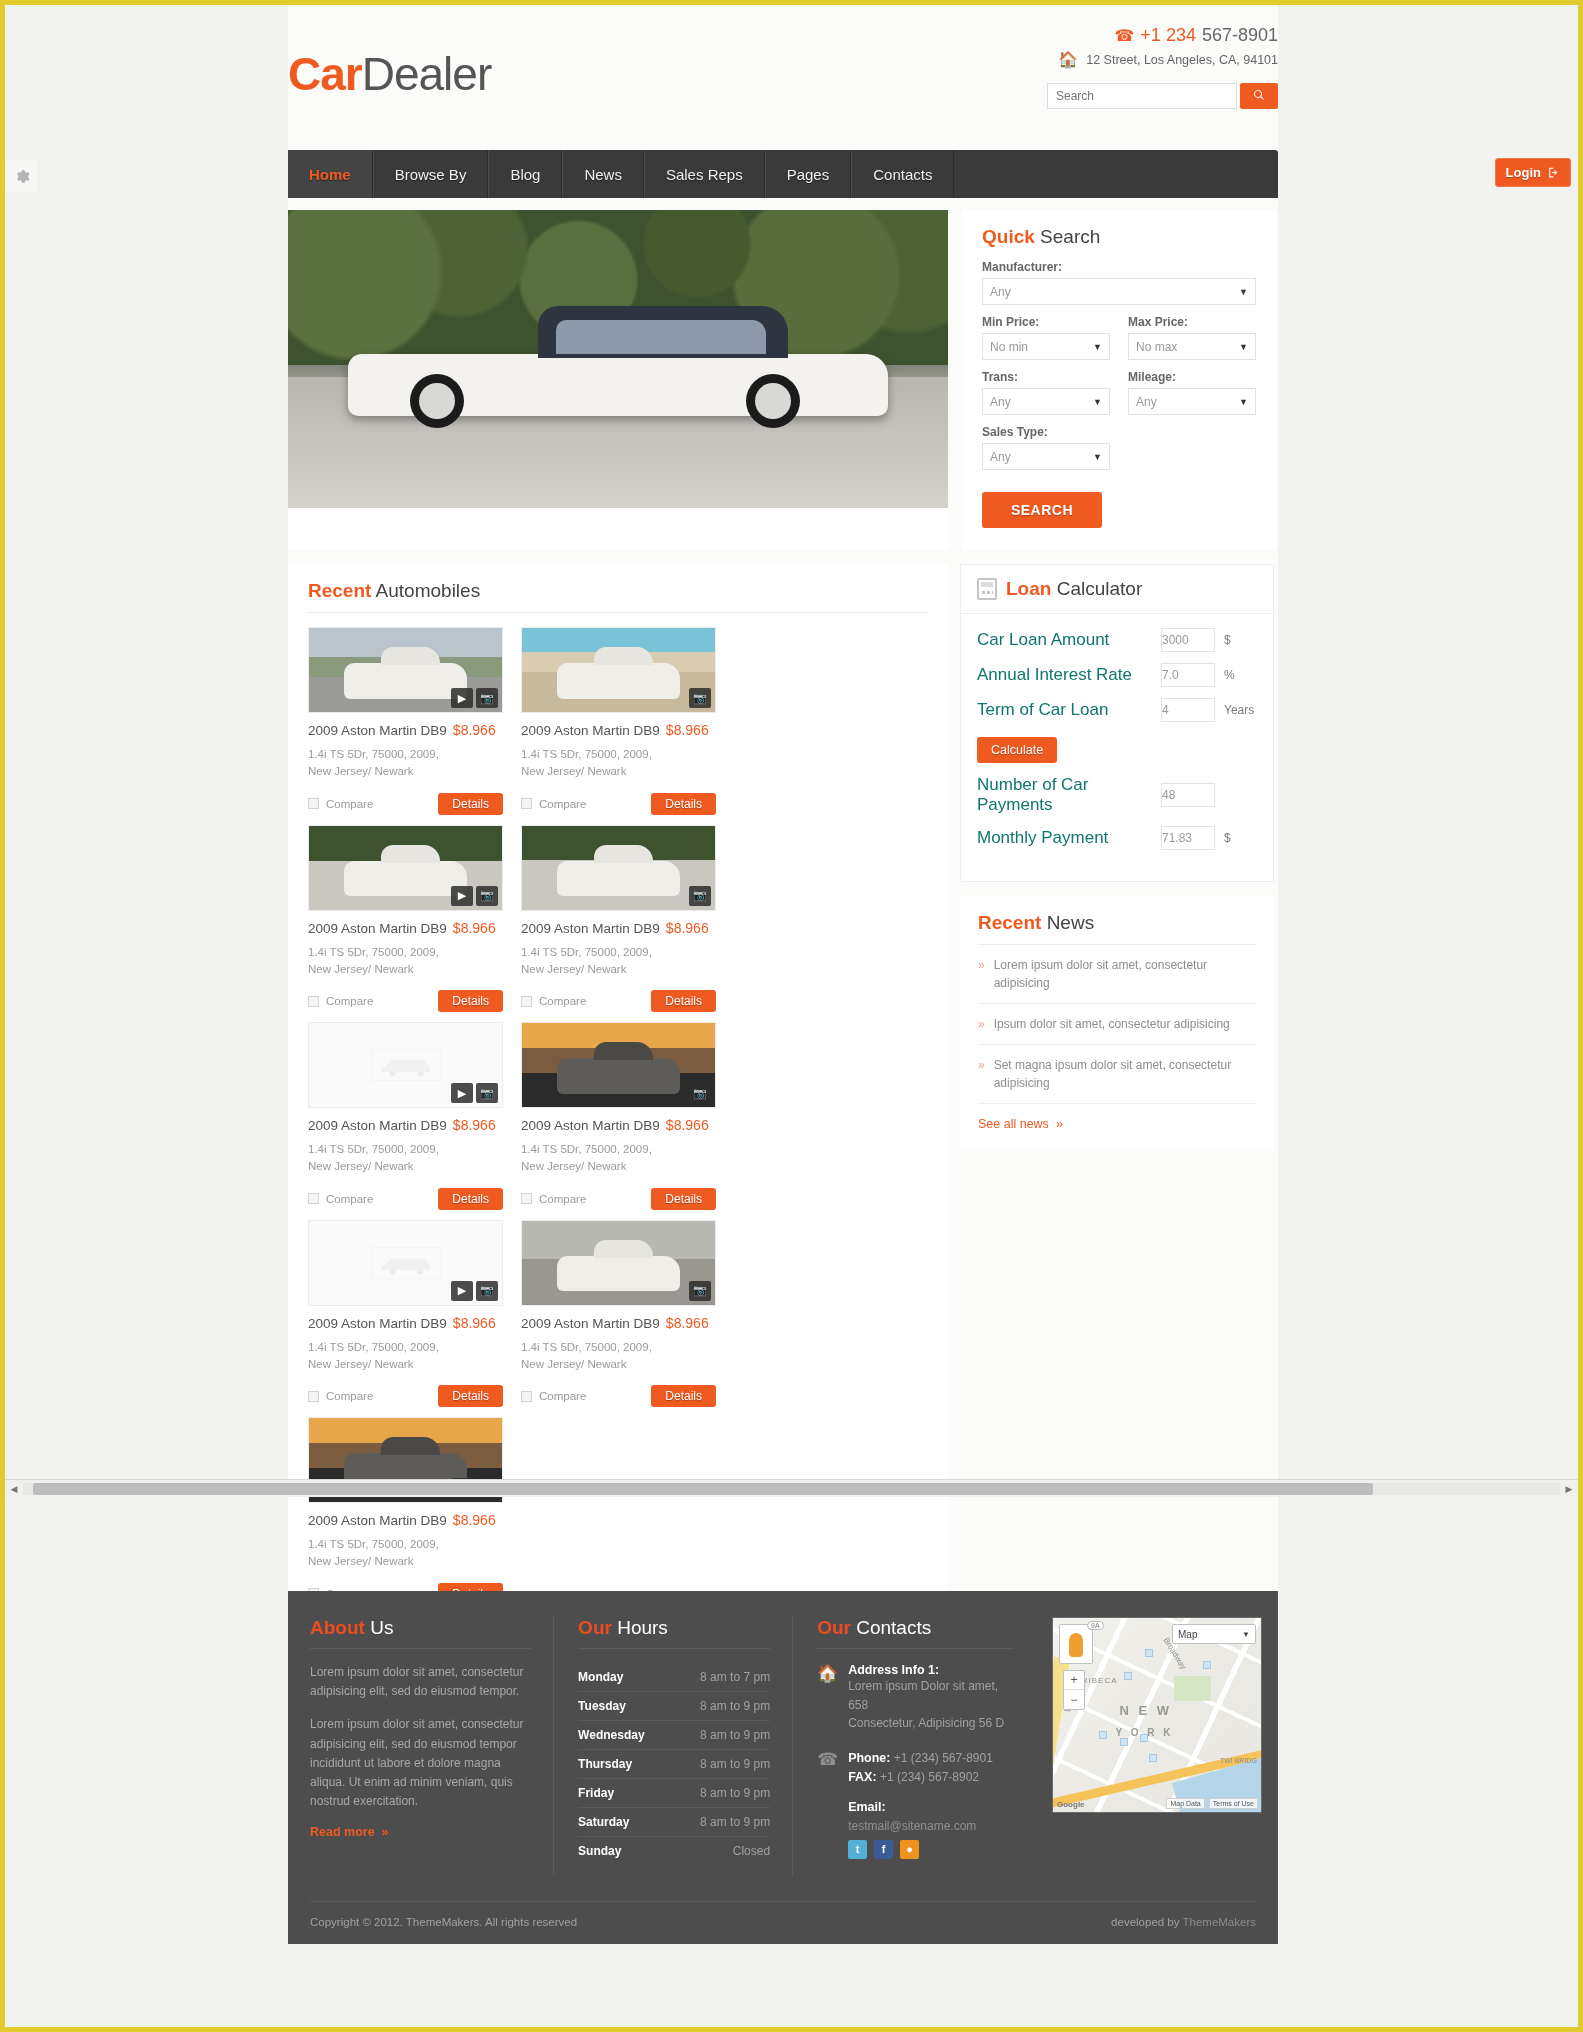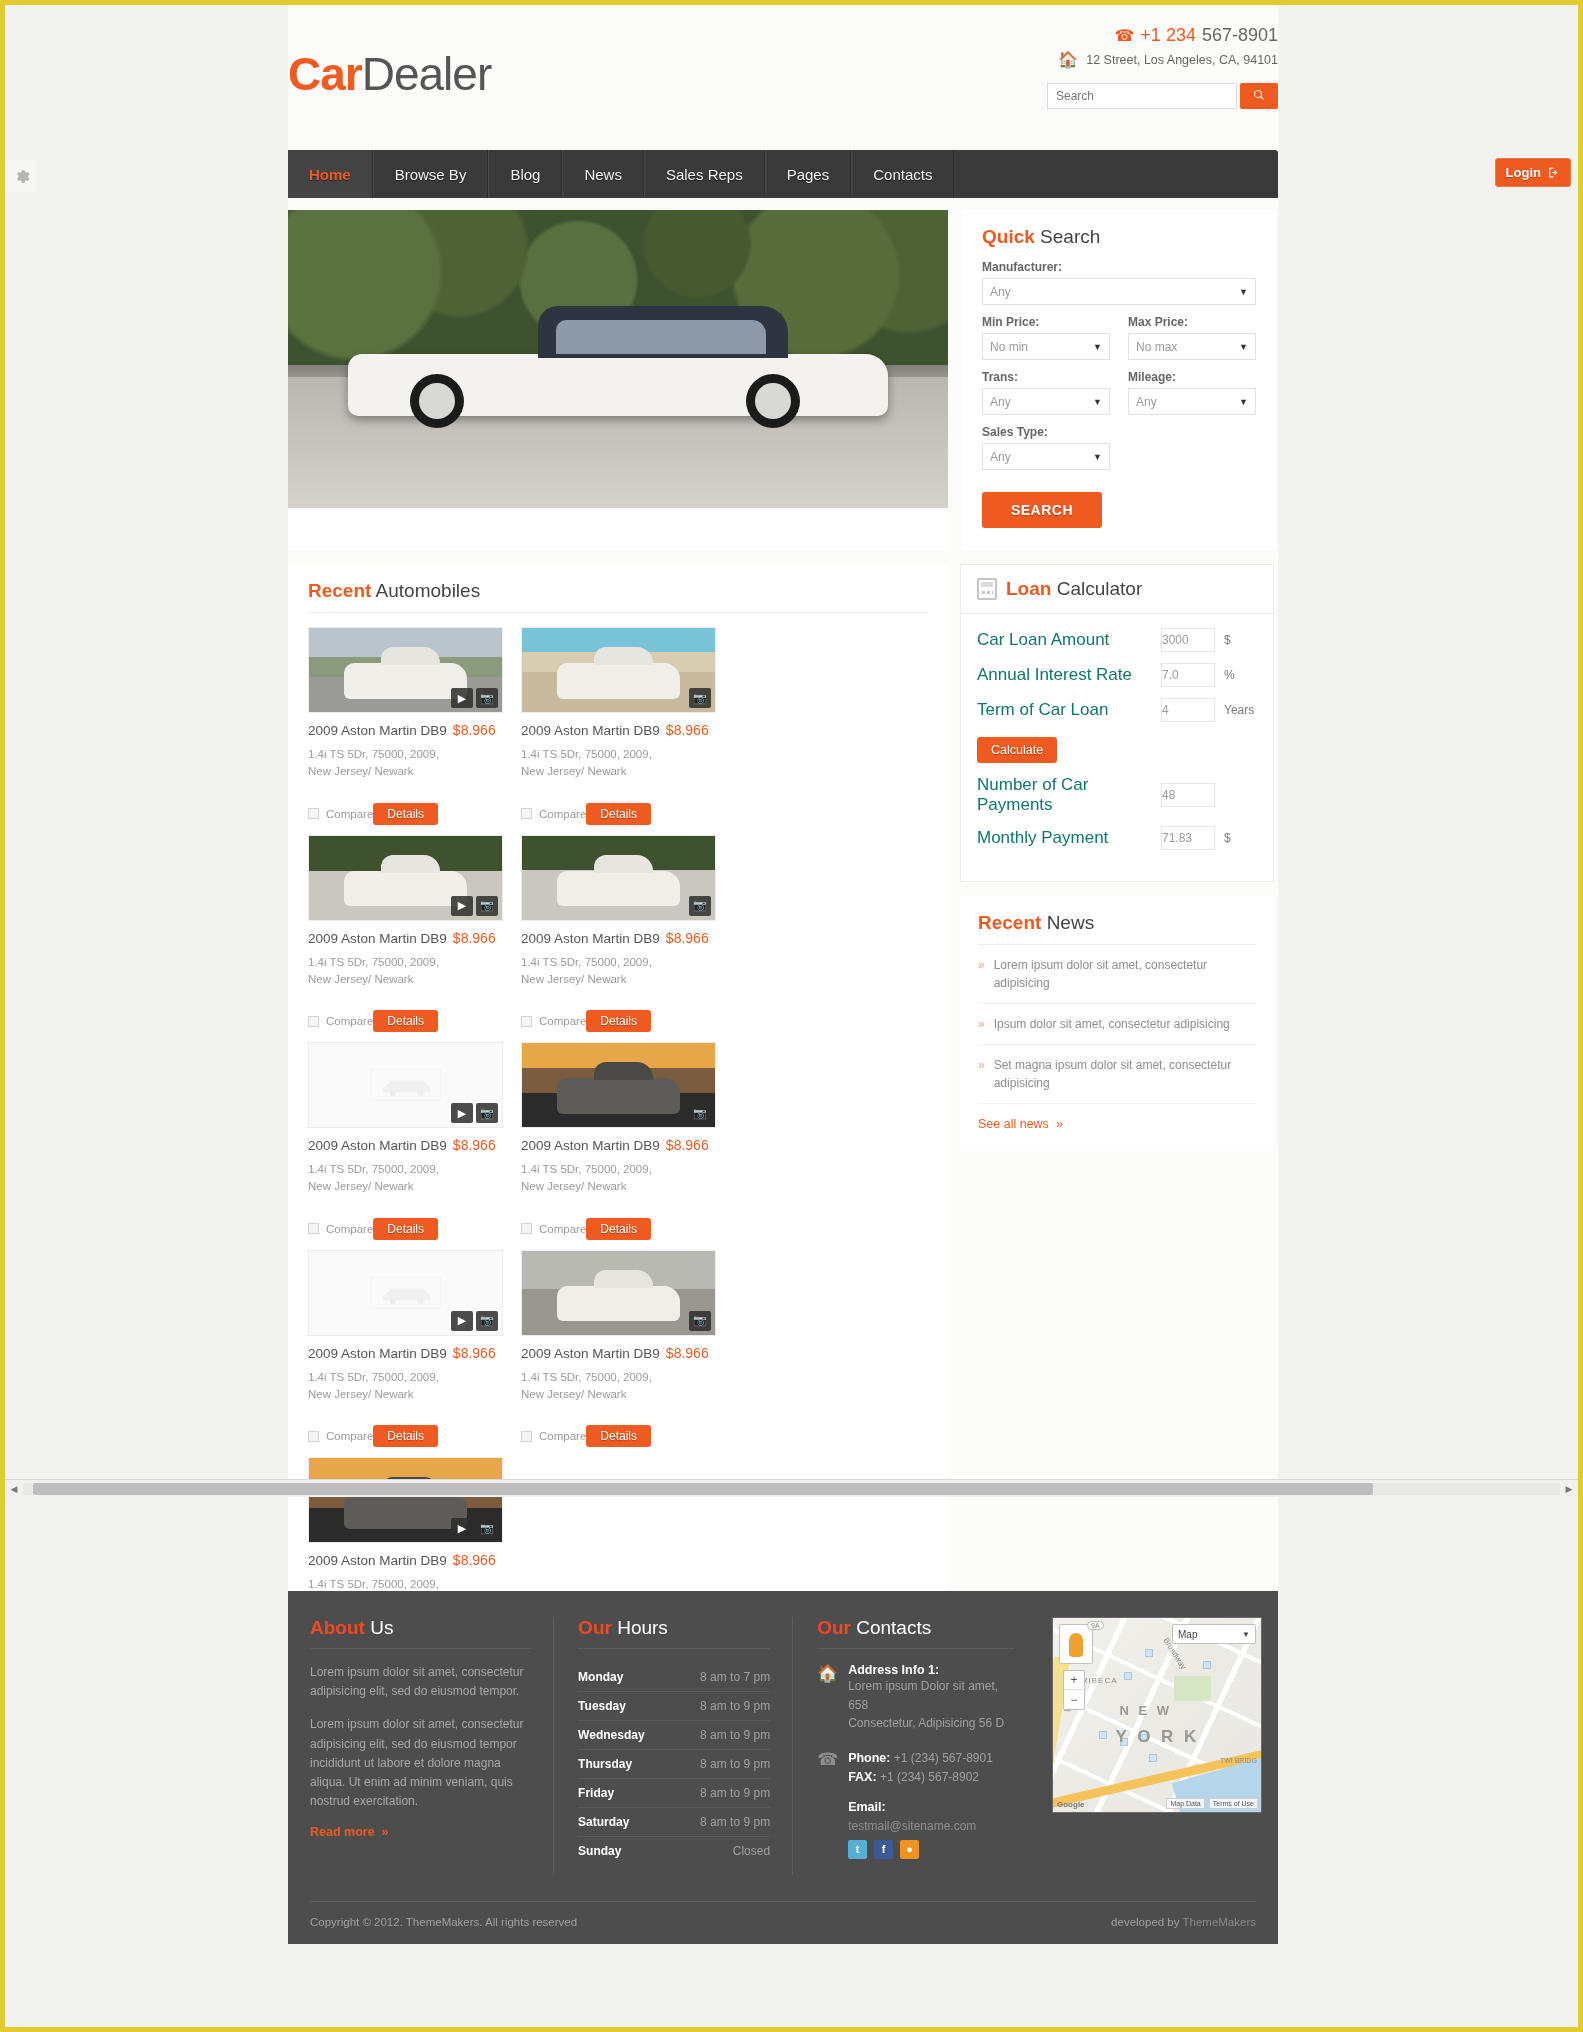--- a/index.html
+++ b/index.html
@@ -208,21 +208,21 @@
     width: 22px; height: 20px; background: rgba(45,45,45,.85); color: #fff;
     display: flex; align-items: center; justify-content: center; font-size: 11px;
     border-radius: 2px;
   }
   .card-title {
     margin-top: 9px; font-size: 13.5px; color: #555;
     font-family: "Liberation Sans Narrow","Liberation Sans",sans-serif;
   }
   .card-price { color: #ef5a20; margin-left: 6px; font-size: 14px; }
   .card-meta { margin-top: 8px; font-size: 11.5px; color: #9a9a9a; line-height: 1.5; }
-  .card-foot { margin-top: 22px; display: flex; align-items: center; }
+  .card-foot { margin-top: 12px; display: flex; align-items: center; justify-content: space-between; }
   .cmp { display: flex; align-items: center; gap: 7px; font-size: 11.5px; color: #9a9a9a; }
   .cbox { width: 11px; height: 11px; border: 1px solid #d3d3d3; background: #f4f4f4; }
   .btn-details {
     background: #ef5a20; color: #fff; font-size: 12px; padding: 4px 14px;
     border-radius: 3px; cursor: pointer; text-shadow: 0 1px 1px rgba(0,0,0,.3);
   }
   .see-all {
     margin-top: 12px; font-size: 12.5px; color: #ef5a20; display: flex; align-items: center; gap: 7px;
     font-family: "Liberation Sans Narrow","Liberation Sans",sans-serif;
   }
@@ -320,21 +320,21 @@
     position:absolute; inset:0;
     background:
       linear-gradient(115deg, transparent 0 23%, #fff 23% 25%, transparent 25% 44%, #fff 44% 46%, transparent 46% 68%, #fff 68% 70%, transparent 70%),
       linear-gradient(25deg, transparent 0 18%, #fff 18% 19.5%, transparent 19.5% 40%, #fff 40% 41.5%, transparent 41.5% 62%, #fff 62% 63.5%, transparent 63.5% 84%, #fff 84% 85.5%, transparent 85.5%);
   }
   .map-hwy { position:absolute; left:-10%; bottom:16%; width:130%; height:9px; background:#f6c35a; transform: rotate(-13deg); }
   .map-hwy2 { position:absolute; left:-4%; top:20%; width:16px; height:60%; background:#f6e08a; transform: rotate(9deg); }
   .map-water { position:absolute; right:-6%; bottom:-8%; width:46%; height:30%; background:#b4d5ea; transform: rotate(-16deg); }
   .map-green { position:absolute; left:58%; top:30%; width:18%; height:13%; background:#d6e5c4; }
   .map-label-ny { position:absolute; left:32%; top:44%; font-size:13px; letter-spacing:3px; color:#9a9a95; font-weight:bold; }
-  .map-label-ny2 { position:absolute; left:30%; top:56%; font-size:17px; letter-spacing:3px; color:#9a9a95; font-weight:bold; }
+  .map-label-ny2 { position:absolute; left:30%; top:56%; font-size:10px; letter-spacing:3px; color:#9a9a95; font-weight:bold; }
   .map-label-tri { position:absolute; left:11%; top:30%; font-size:8px; letter-spacing:1px; color:#8d8d88; }
   .map-label-bw { position:absolute; left:50%; top:16%; font-size:8px; color:#8d8d88; transform: rotate(58deg); }
   .map-label-w { position:absolute; left:4%; top:42%; font-size:8px; color:#8d8d88; transform: rotate(-72deg); }
   .map-label-tw { position:absolute; right:2%; bottom:24%; font-size:7px; color:#8d8d88; text-align:right; line-height:1.2; }
   .map-type {
     position:absolute; right:5px; top:6px; width:84px; height:20px; background:#fff;
     border:1px solid #c0c0c0; border-radius:2px; display:flex; align-items:center;
     justify-content:space-between; padding:0 5px; font-size:10px; color:#444;
   }
   .map-peg {

